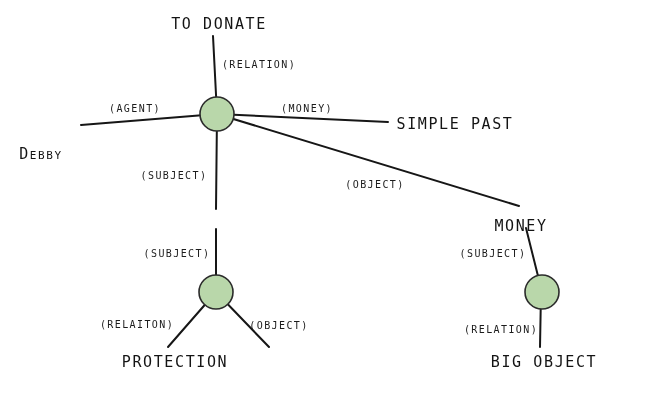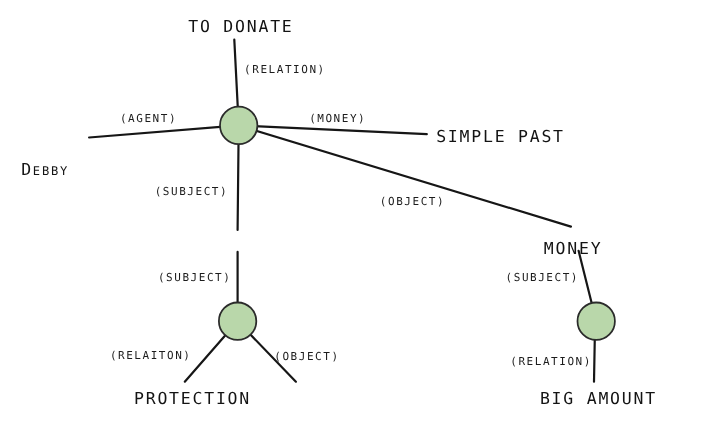--- a/index.html
+++ b/index.html
@@ -51,21 +51,21 @@
     <circle cx="217" cy="114" r="17" fill="#b9d7aa"></circle>
     <circle cx="216" cy="292" r="17" fill="#b9d7aa"></circle>
     <circle cx="542" cy="292" r="17" fill="#b9d7aa"></circle>
   </svg>
 
   <div class="lbl node-label" style="left:219px;top:24px;">TO DONATE</div>
   <div class="lbl node-label" style="left:41px;top:125px;margin-top:29px;">Debby</div>
   <div class="lbl node-label" style="left:455px;top:124px;">SIMPLE PAST</div>
   <div class="lbl node-label" style="left:521px;top:226px;">MONEY</div>
   <div class="lbl node-label" style="left:130px;top:362px;margin-left:45px;">PROTECTION</div>
-  <div class="lbl node-label" style="left:544px;top:362px;">BIG AMOUNT</div>
+  <div class="lbl node-label" style="left:544px;top:362px;">BIG OBJECT</div>
 
   <div class="lbl edge-label" style="left:259px;top:64px;">(RELATION)</div>
   <div class="lbl edge-label" style="left:135px;top:108px;">(AGENT)</div>
   <div class="lbl edge-label" style="left:307px;top:108px;">(MONEY)</div>
   <div class="lbl edge-label" style="left:174px;top:175px;">(SUBJECT)</div>
   <div class="lbl edge-label" style="left:375px;top:184px;">(OBJECT)</div>
   <div class="lbl edge-label" style="left:177px;top:253px;">(SUBJECT)</div>
   <div class="lbl edge-label" style="left:137px;top:324px;">(RELAITON)</div>
   <div class="lbl edge-label" style="left:279px;top:325px;">(OBJECT)</div>
   <div class="lbl edge-label" style="left:493px;top:253px;">(SUBJECT)</div>

